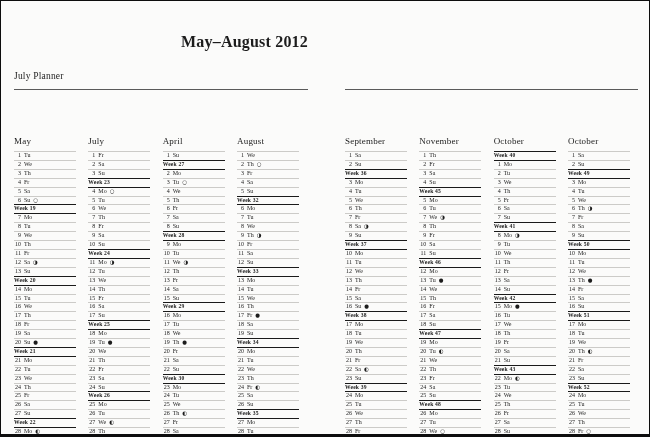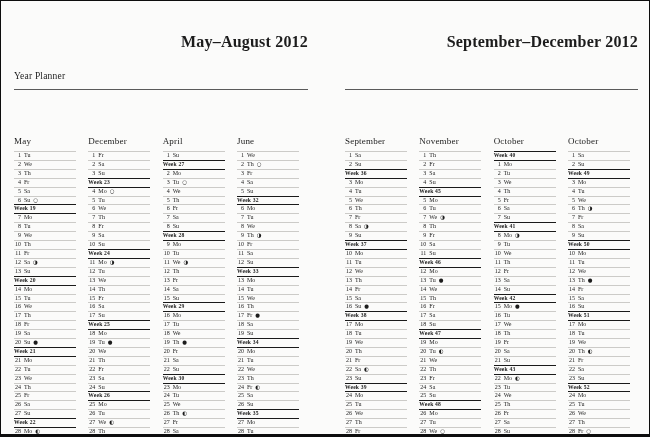--- a/index.html
+++ b/index.html
@@ -29,21 +29,21 @@
   .num { display:inline-block; width:7px; text-align:right; margin-right:3px; }
   .moon { margin-left:3px; font-size:5.4px; font-family:"DejaVu Sans",sans-serif; }
 </style>
 </head>
 <body>
 
 <div class="frame"></div>
 
 <div class="page page-left">
   <div class="page-title">May–August 2012</div>
-  <div class="section-label">Year Planner</div>
+  <div class="section-label">July Planner</div>
   <div class="top-rule"></div>
   <div class="months">
       <div class="month-col">
         <div class="month-name">May</div>
         <div class="rows">
           <div class="row day"><span class="num">1</span><span class="wd">Tu</span></div>
           <div class="row day"><span class="num">2</span><span class="wd">We</span></div>
           <div class="row day"><span class="num">3</span><span class="wd">Th</span></div>
           <div class="row day"><span class="num">4</span><span class="wd">Fr</span></div>
           <div class="row day"><span class="num">5</span><span class="wd">Sa</span></div>
@@ -74,21 +74,21 @@
           <div class="row day"><span class="num">27</span><span class="wd">Su</span></div>
           <div class="row week">Week 22</div>
           <div class="row day after-week"><span class="num">28</span><span class="wd">Mo</span><span class="moon">◐</span></div>
           <div class="row day"><span class="num">29</span><span class="wd">Tu</span></div>
           <div class="row day"><span class="num">30</span><span class="wd">We</span></div>
           <div class="row day"><span class="num">31</span><span class="wd">Th</span></div>
           <div class="row empty"></div>
         </div>
       </div>
       <div class="month-col">
-        <div class="month-name">December</div>
+        <div class="month-name">July</div>
         <div class="rows">
           <div class="row day"><span class="num">1</span><span class="wd">Fr</span></div>
           <div class="row day"><span class="num">2</span><span class="wd">Sa</span></div>
           <div class="row day"><span class="num">3</span><span class="wd">Su</span></div>
           <div class="row week">Week 23</div>
           <div class="row day after-week"><span class="num">4</span><span class="wd">Mo</span><span class="moon">○</span></div>
           <div class="row day"><span class="num">5</span><span class="wd">Tu</span></div>
           <div class="row day"><span class="num">6</span><span class="wd">We</span></div>
           <div class="row day"><span class="num">7</span><span class="wd">Th</span></div>
           <div class="row day"><span class="num">8</span><span class="wd">Fr</span></div>
@@ -156,21 +156,21 @@
           <div class="row day"><span class="num">26</span><span class="wd">Th</span><span class="moon">◐</span></div>
           <div class="row day"><span class="num">27</span><span class="wd">Fr</span></div>
           <div class="row day"><span class="num">28</span><span class="wd">Sa</span></div>
           <div class="row day"><span class="num">29</span><span class="wd">Su</span></div>
           <div class="row week">Week 31</div>
           <div class="row day after-week"><span class="num">30</span><span class="wd">Mo</span></div>
           <div class="row day"><span class="num">31</span><span class="wd">Tu</span></div>
         </div>
       </div>
       <div class="month-col">
-        <div class="month-name">June</div>
+        <div class="month-name">August</div>
         <div class="rows">
           <div class="row day"><span class="num">1</span><span class="wd">We</span></div>
           <div class="row day"><span class="num">2</span><span class="wd">Th</span><span class="moon">○</span></div>
           <div class="row day"><span class="num">3</span><span class="wd">Fr</span></div>
           <div class="row day"><span class="num">4</span><span class="wd">Sa</span></div>
           <div class="row day"><span class="num">5</span><span class="wd">Su</span></div>
           <div class="row week">Week 32</div>
           <div class="row day after-week"><span class="num">6</span><span class="wd">Mo</span></div>
           <div class="row day"><span class="num">7</span><span class="wd">Tu</span></div>
           <div class="row day"><span class="num">8</span><span class="wd">We</span></div>
@@ -201,21 +201,20 @@
           <div class="row day"><span class="num">30</span><span class="wd">Th</span></div>
           <div class="row day"><span class="num">31</span><span class="wd">Fr</span><span class="moon">○</span></div>
           <div class="row empty"></div>
         </div>
       </div>
     </div>
   <div class="bottom-rule"></div>
 </div>
 
 <div class="page page-right">
-  <div class="page-title">September–December 2012</div>
   <div class="section-label"></div>
   <div class="top-rule"></div>
   <div class="months">
       <div class="month-col">
         <div class="month-name">September</div>
         <div class="rows">
           <div class="row day"><span class="num">1</span><span class="wd">Sa</span></div>
           <div class="row day"><span class="num">2</span><span class="wd">Su</span></div>
           <div class="row week">Week 36</div>
           <div class="row day after-week"><span class="num">3</span><span class="wd">Mo</span></div>

